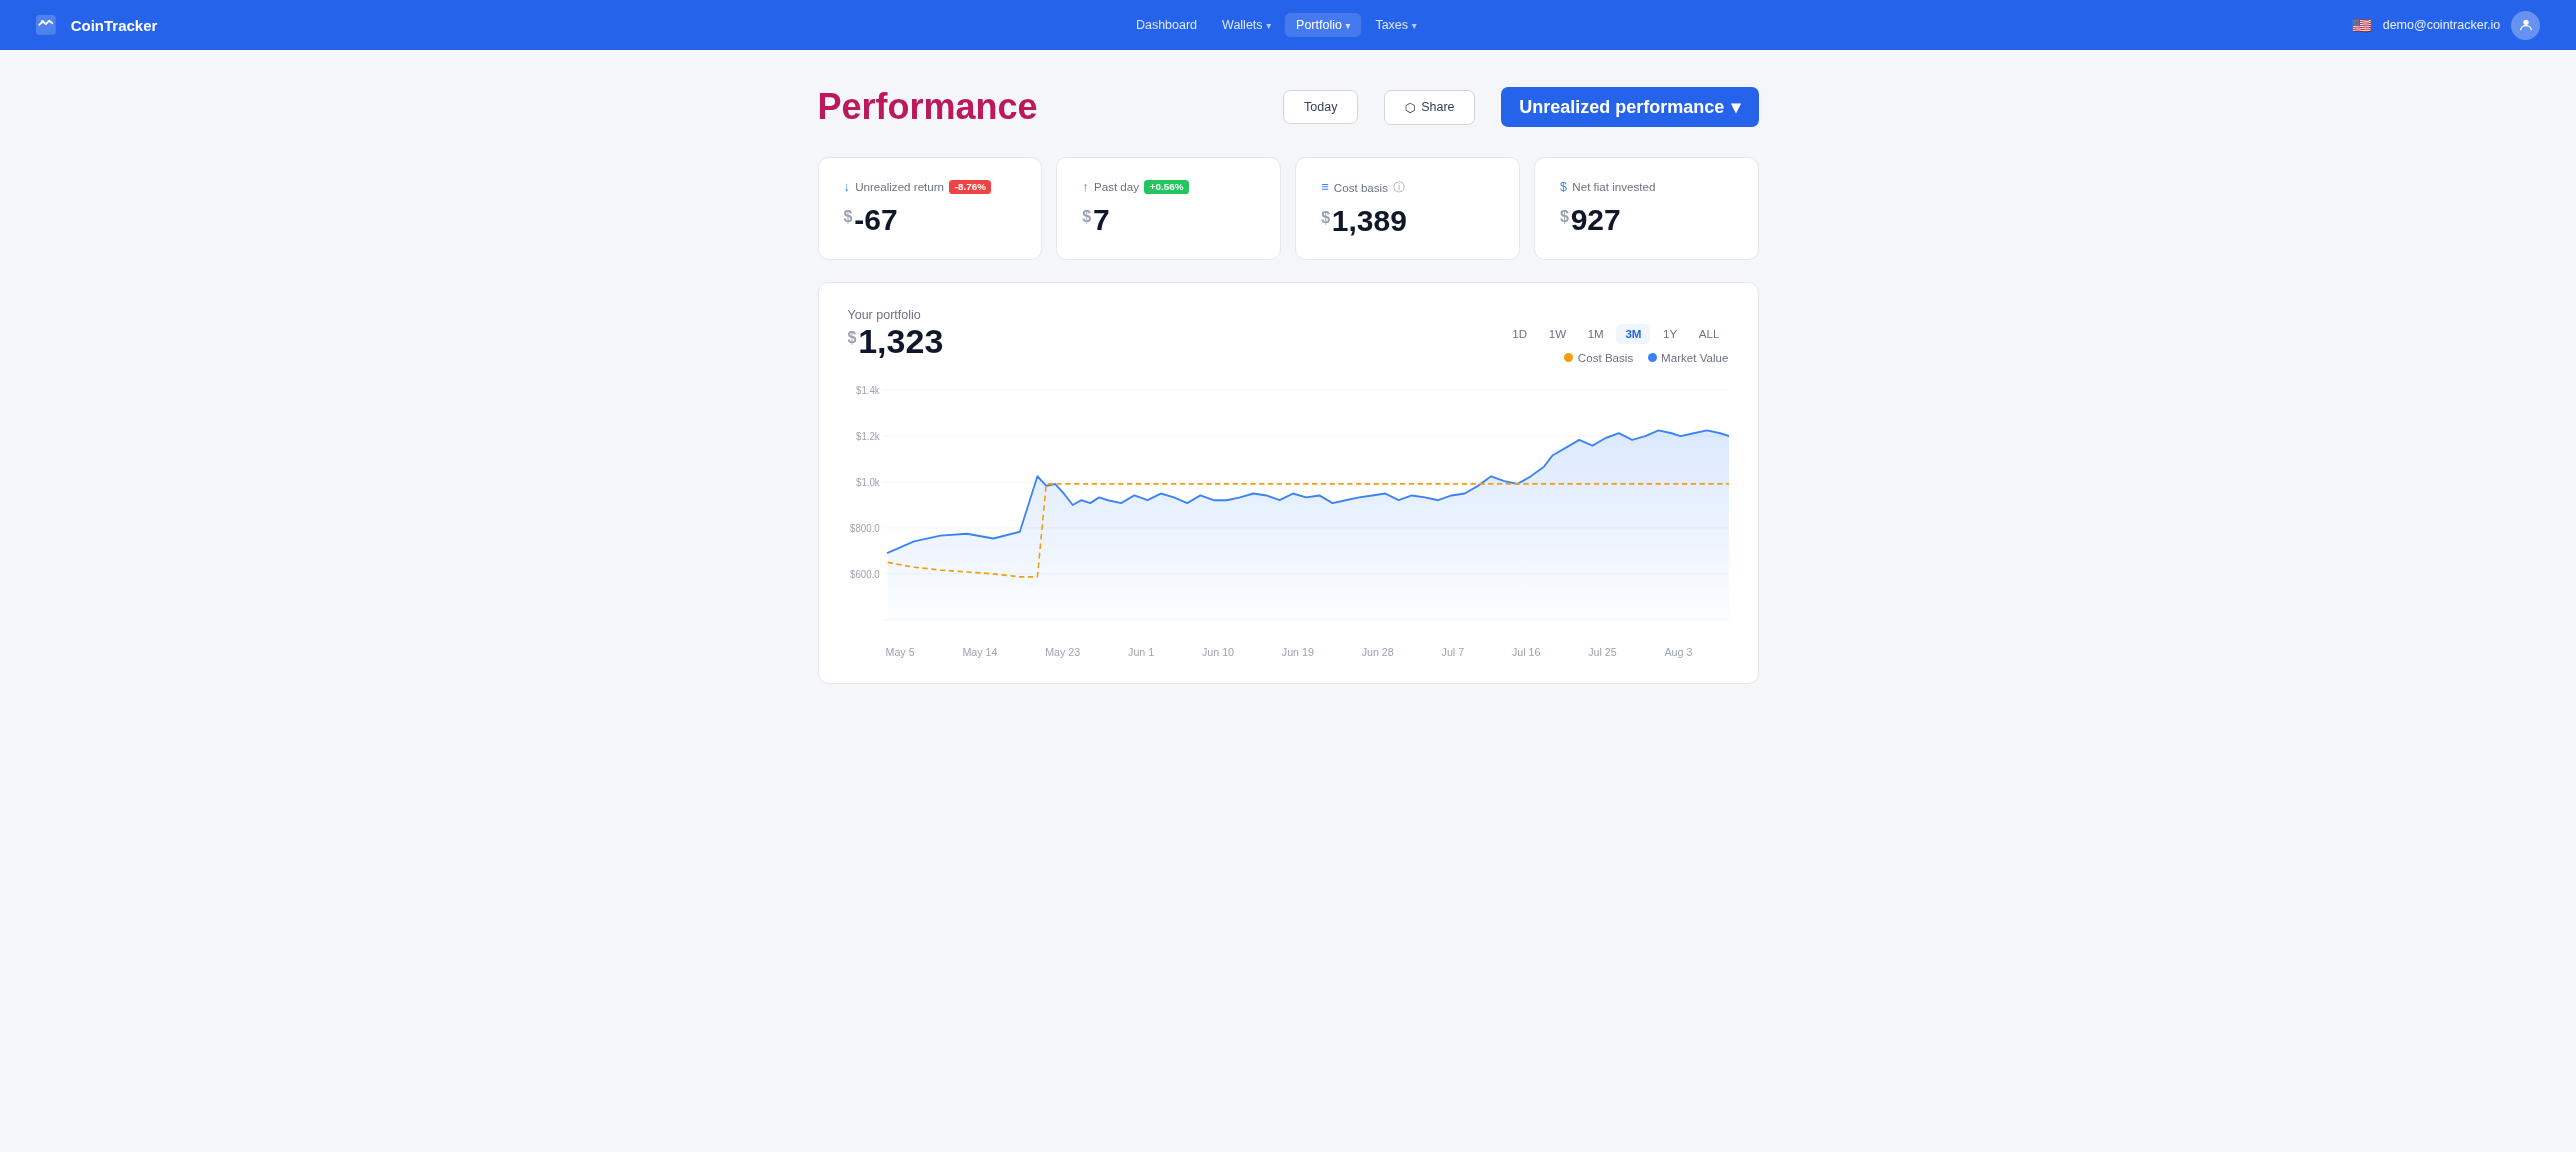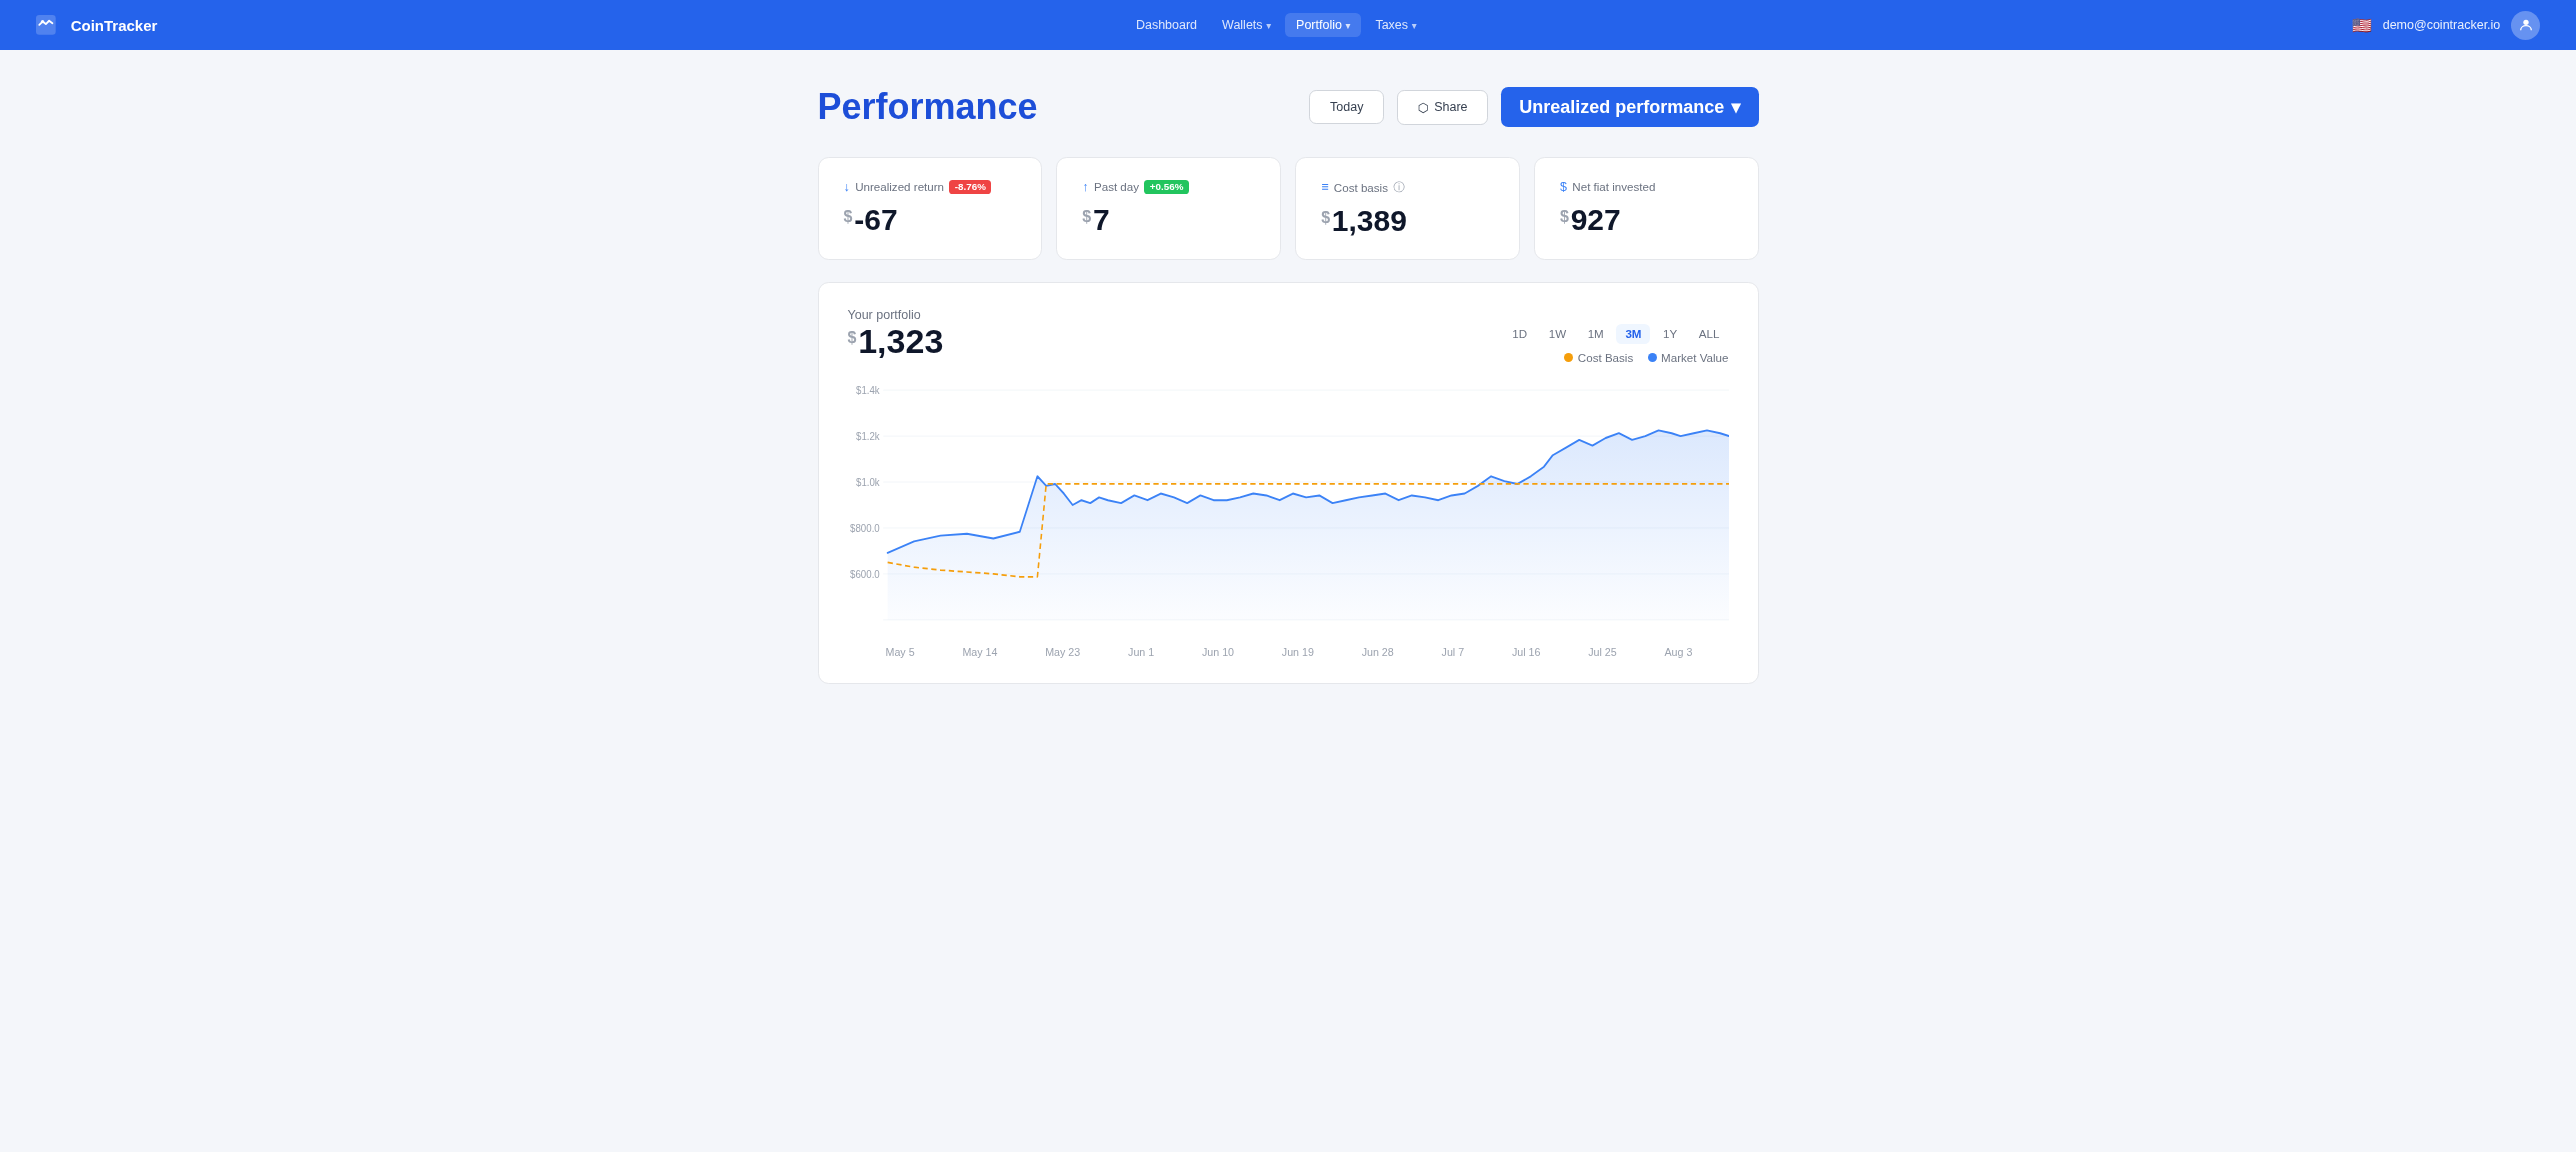--- a/index.html
+++ b/index.html
@@ -64,22 +64,22 @@
     
     .main { max-width: 984px; margin: 0 auto; padding: 36px 21.5px; }
 
     
     .page-header {
       display: flex;
       align-items: center;
       justify-content: space-between;
       margin-bottom: 29px;
     }
-    .page-title { font-size: 36px; font-weight: 800; color: #1d4ed8; }
-    .header-actions { display: flex; gap: 13px; align-items: center; }
+    .page-title { font-size: 36px; font-weight: 800; color: #be185d; }
+    .header-actions { display: flex; gap: 26px; align-items: center; }
     .btn-today {
       border: 0.9px solid #d1d5db;
       background: white;
       padding: 9px 19.7px;
       border-radius: 7.2px;
       font-size: 12.5px;
       font-weight: 500;
       color: #374151;
       cursor: pointer;
     }

